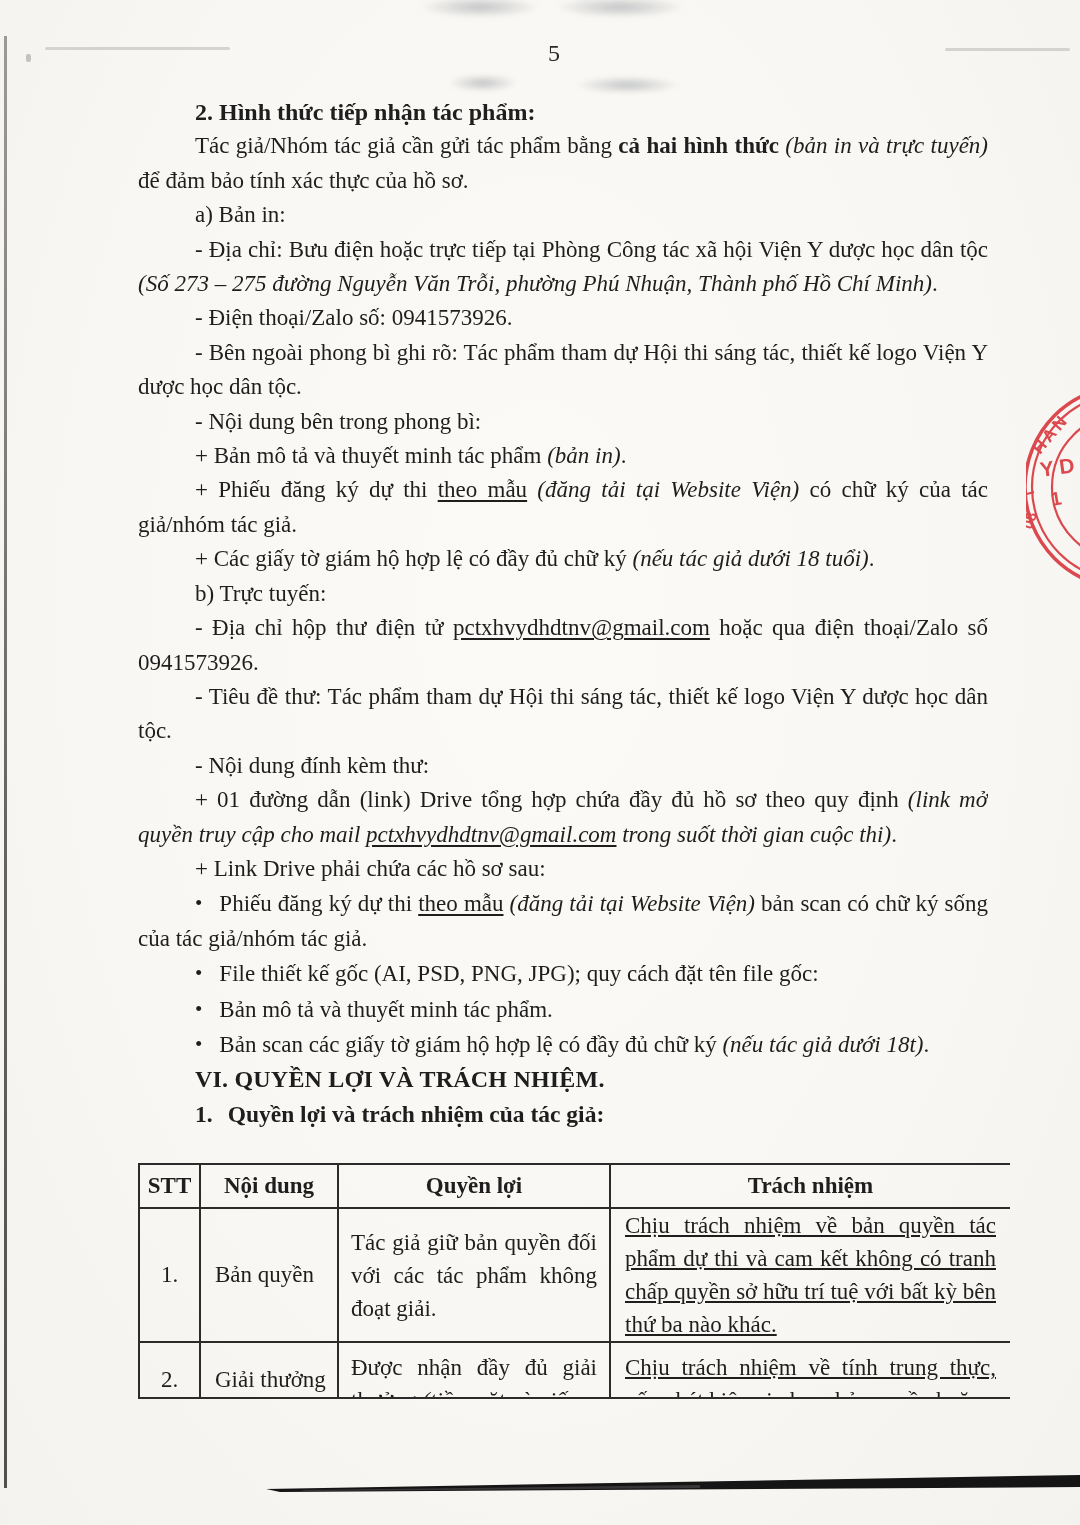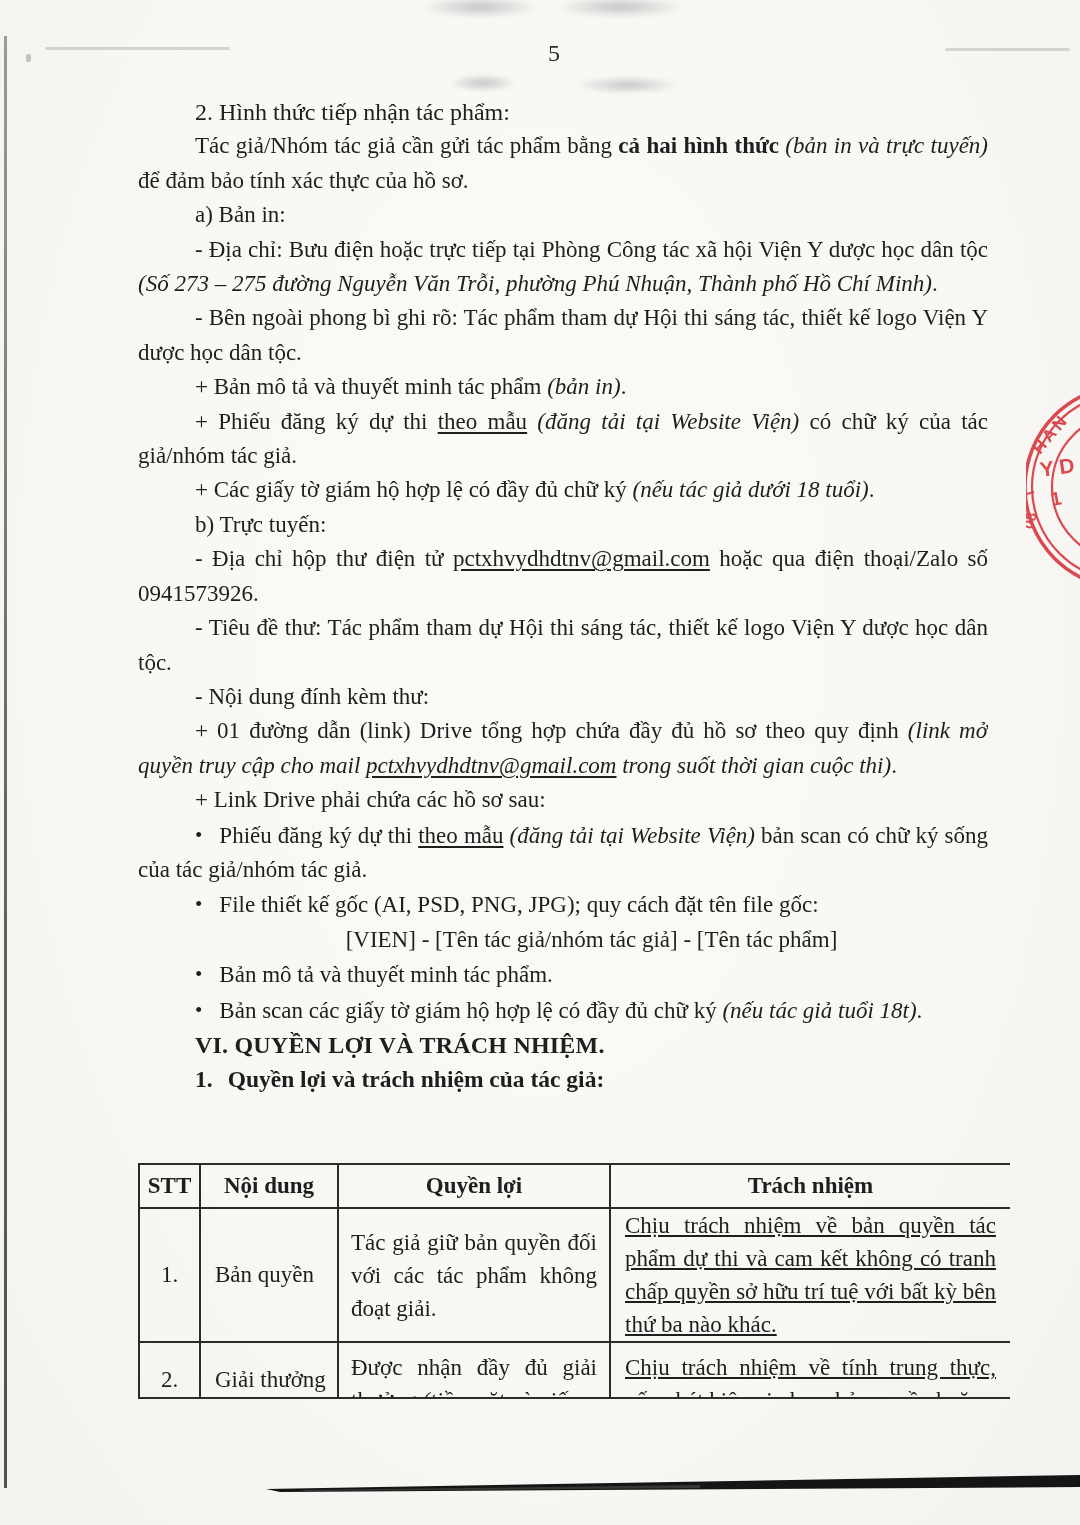--- a/index.html
+++ b/index.html
@@ -34,21 +34,21 @@
   .page-number{
     position:absolute;left:14px;top:40px;width:1080px;
     text-align:center;font-size:24px;color:#2a2a2a;
   }
 
   .content{
     position:absolute;left:138px;top:95px;width:850px;height:1066px;
     font-size:23px;line-height:34.4px;text-align:justify;overflow:hidden;
   }
   .content p{margin:0;text-indent:57px;}
-  .h1{font-weight:normal;font-size:24px;}
+  .h1{font-weight:bold;font-size:24px;}
   .b{font-weight:bold;}
   .i{font-style:italic;}
   .u{text-decoration:underline;text-underline-offset:3px;}
   .iu{font-style:italic;text-decoration:underline;text-underline-offset:3px;}
   .bullet-p{text-indent:99px;}
   .bullet{display:inline-block;text-indent:0;margin-right:17px;font-size:21px;vertical-align:1px;}
   .center-line{text-align:center;text-indent:0;}
   .vi-head{text-indent:0;font-weight:bold;font-size:24px;letter-spacing:.2px;}
   .sub-head{font-weight:bold;text-indent:62px;font-size:23.5px;}
   .sub-head .num{margin-right:15px;}
@@ -91,23 +91,25 @@
   <div class="content">
 
     <p class="h1"><span>2. Hình thức tiếp nhận tác phẩm:</span></p>
 
     <p><span>Tác giả/Nhóm tác giả cần gửi tác phẩm bằng </span><span class="b">cả hai hình thức </span><span class="i">(bản in và trực tuyến)</span><span> để đảm bảo tính xác thực của hồ sơ.</span></p>
 
     <p>a) Bản in:</p>
 
     <p><span>- Địa chỉ: Bưu điện hoặc trực tiếp tại Phòng Công tác xã hội Viện Y dược học dân tộc </span><span class="i">(Số 273 – 275 đường Nguyễn Văn Trỗi, phường Phú Nhuận, Thành phố Hồ Chí Minh)</span><span>.</span></p>
 
+    <p>- Điện thoại/Zalo số: 0941573926.</p>
 
     <p>- Bên ngoài phong bì ghi rõ: Tác phẩm tham dự Hội thi sáng tác, thiết kế logo Viện Y dược học dân tộc.</p>
 
+    <p>- Nội dung bên trong phong bì:</p>
 
     <p><span>+ Bản mô tả và thuyết minh tác phẩm </span><span class="i">(bản in)</span><span>.</span></p>
 
     <p><span>+ Phiếu đăng ký dự thi </span><span class="u">theo mẫu</span><span> </span><span class="i">(đăng tải tại Website Viện)</span><span> có chữ ký của tác giả/nhóm tác giả.</span></p>
 
     <p><span>+ Các giấy tờ giám hộ hợp lệ có đầy đủ chữ ký </span><span class="i">(nếu tác giả dưới 18 tuổi)</span><span>.</span></p>
 
     <p>b) Trực tuyến:</p>
 
     <p><span>- Địa chỉ hộp thư điện tử </span><span class="u">pctxhvydhdtnv@gmail.com</span><span> hoặc qua điện thoại/Zalo số 0941573926.</span></p>
@@ -117,25 +119,24 @@
     <p>- Nội dung đính kèm thư:</p>
 
     <p><span>+ 01 đường dẫn (link) Drive tổng hợp chứa đầy đủ hồ sơ theo quy định </span><span class="i">(link mở quyền truy cập cho mail </span><span class="iu">pctxhvydhdtnv@gmail.com</span><span class="i"> trong suốt thời gian cuộc thi)</span><span>.</span></p>
 
     <p>+ Link Drive phải chứa các hồ sơ sau:</p>
 
     <p class="bullet-p"><span class="bullet">•</span><span>Phiếu đăng ký dự thi </span><span class="u">theo mẫu</span><span> </span><span class="i">(đăng tải tại Website Viện)</span><span> bản scan có chữ ký sống của tác giả/nhóm tác giả.</span></p>
 
     <p class="bullet-p"><span class="bullet">•</span><span>File thiết kế gốc (AI, PSD, PNG, JPG); quy cách đặt tên file gốc:</span></p>
 
-    <p class="center-line">[VIEN] - [Tên tác giả/nhóm tác giả] - [Tên tác phẩm]</p>
 
     <p class="bullet-p"><span class="bullet">•</span><span>Bản mô tả và thuyết minh tác phẩm.</span></p>
 
-    <p class="bullet-p"><span class="bullet">•</span><span>Bản scan các giấy tờ giám hộ hợp lệ có đầy đủ chữ ký </span><span class="i">(nếu tác giả tuổi 18t)</span><span>.</span></p>
+    <p class="bullet-p"><span class="bullet">•</span><span>Bản scan các giấy tờ giám hộ hợp lệ có đầy đủ chữ ký </span><span class="i">(nếu tác giả dưới 18t)</span><span>.</span></p>
 
     <p class="vi-head">VI. QUYỀN LỢI VÀ TRÁCH NHIỆM.</p>
 
     <p class="sub-head"><span class="num">1.</span><span>Quyền lợi và trách nhiệm của tác giả:</span></p>
 
   </div>
 
   <div class="table-wrap">
     <table>
       <colgroup>

